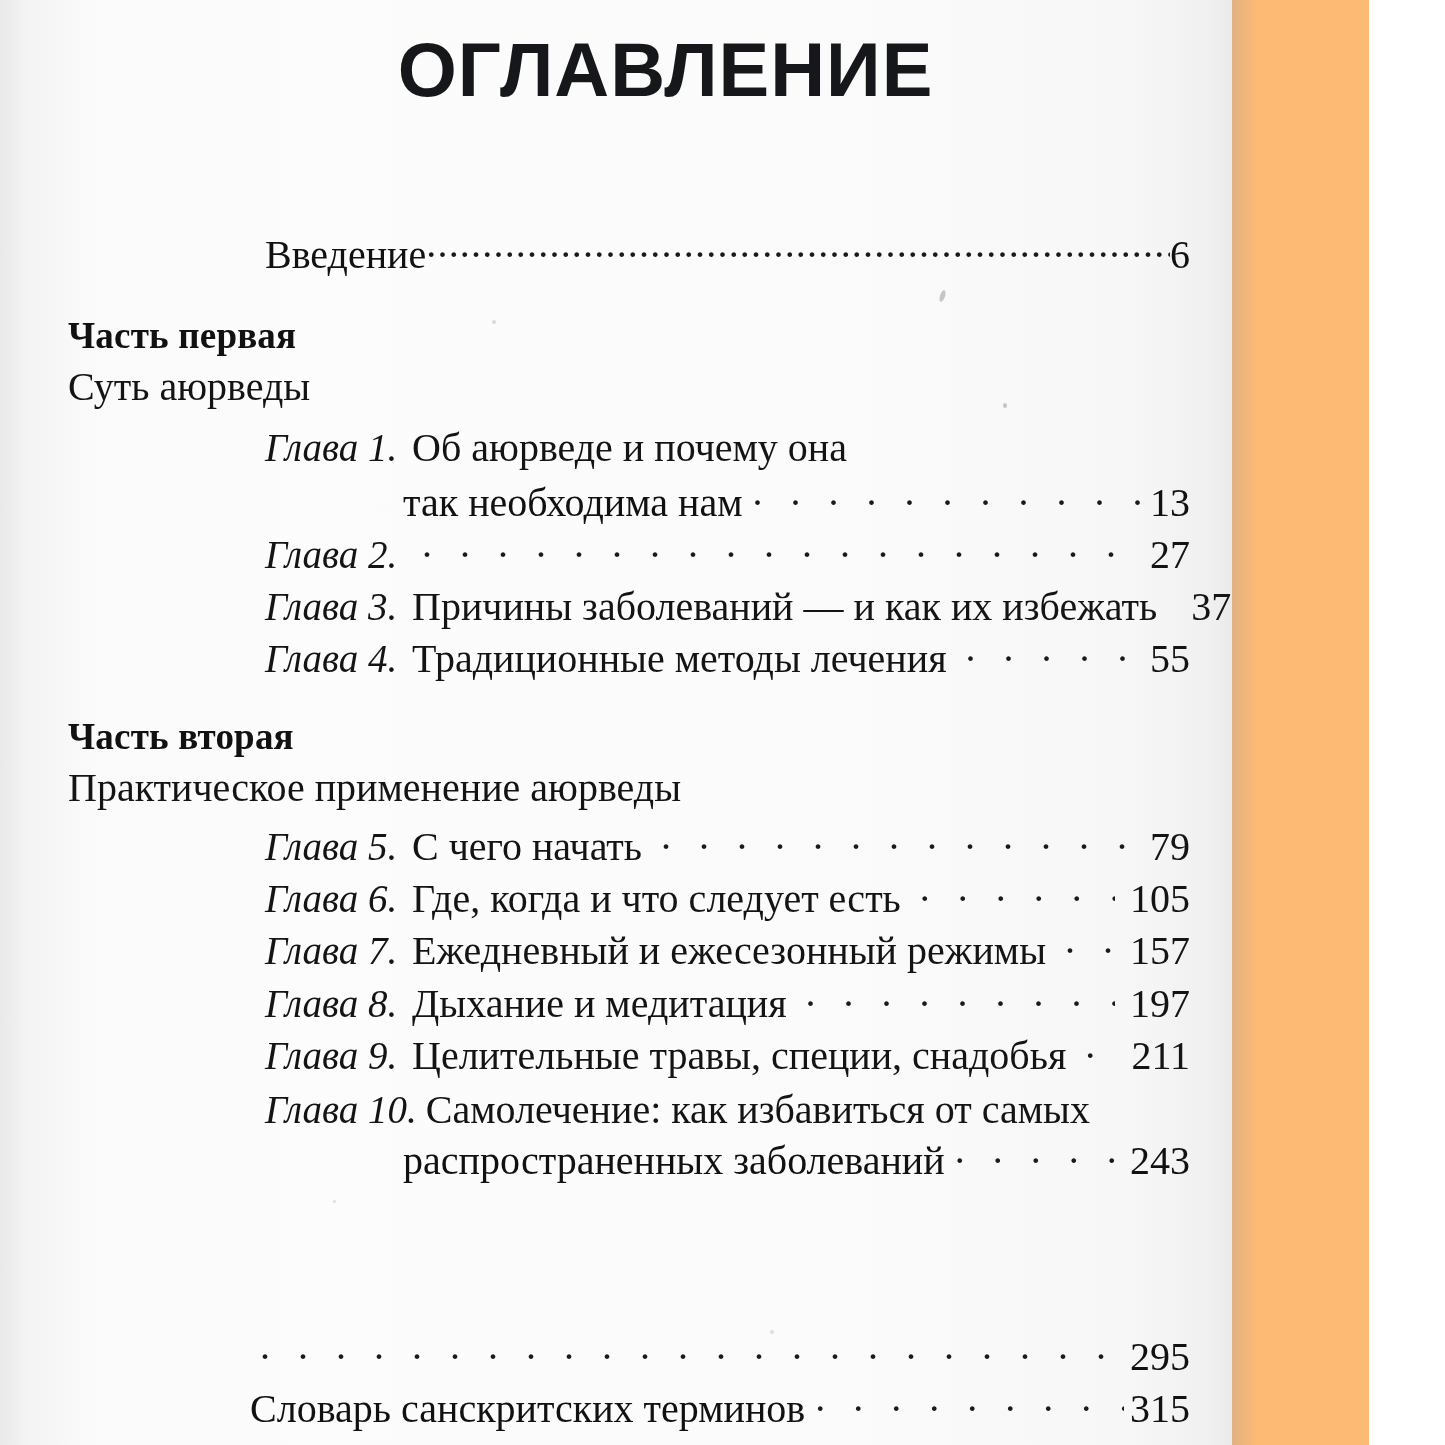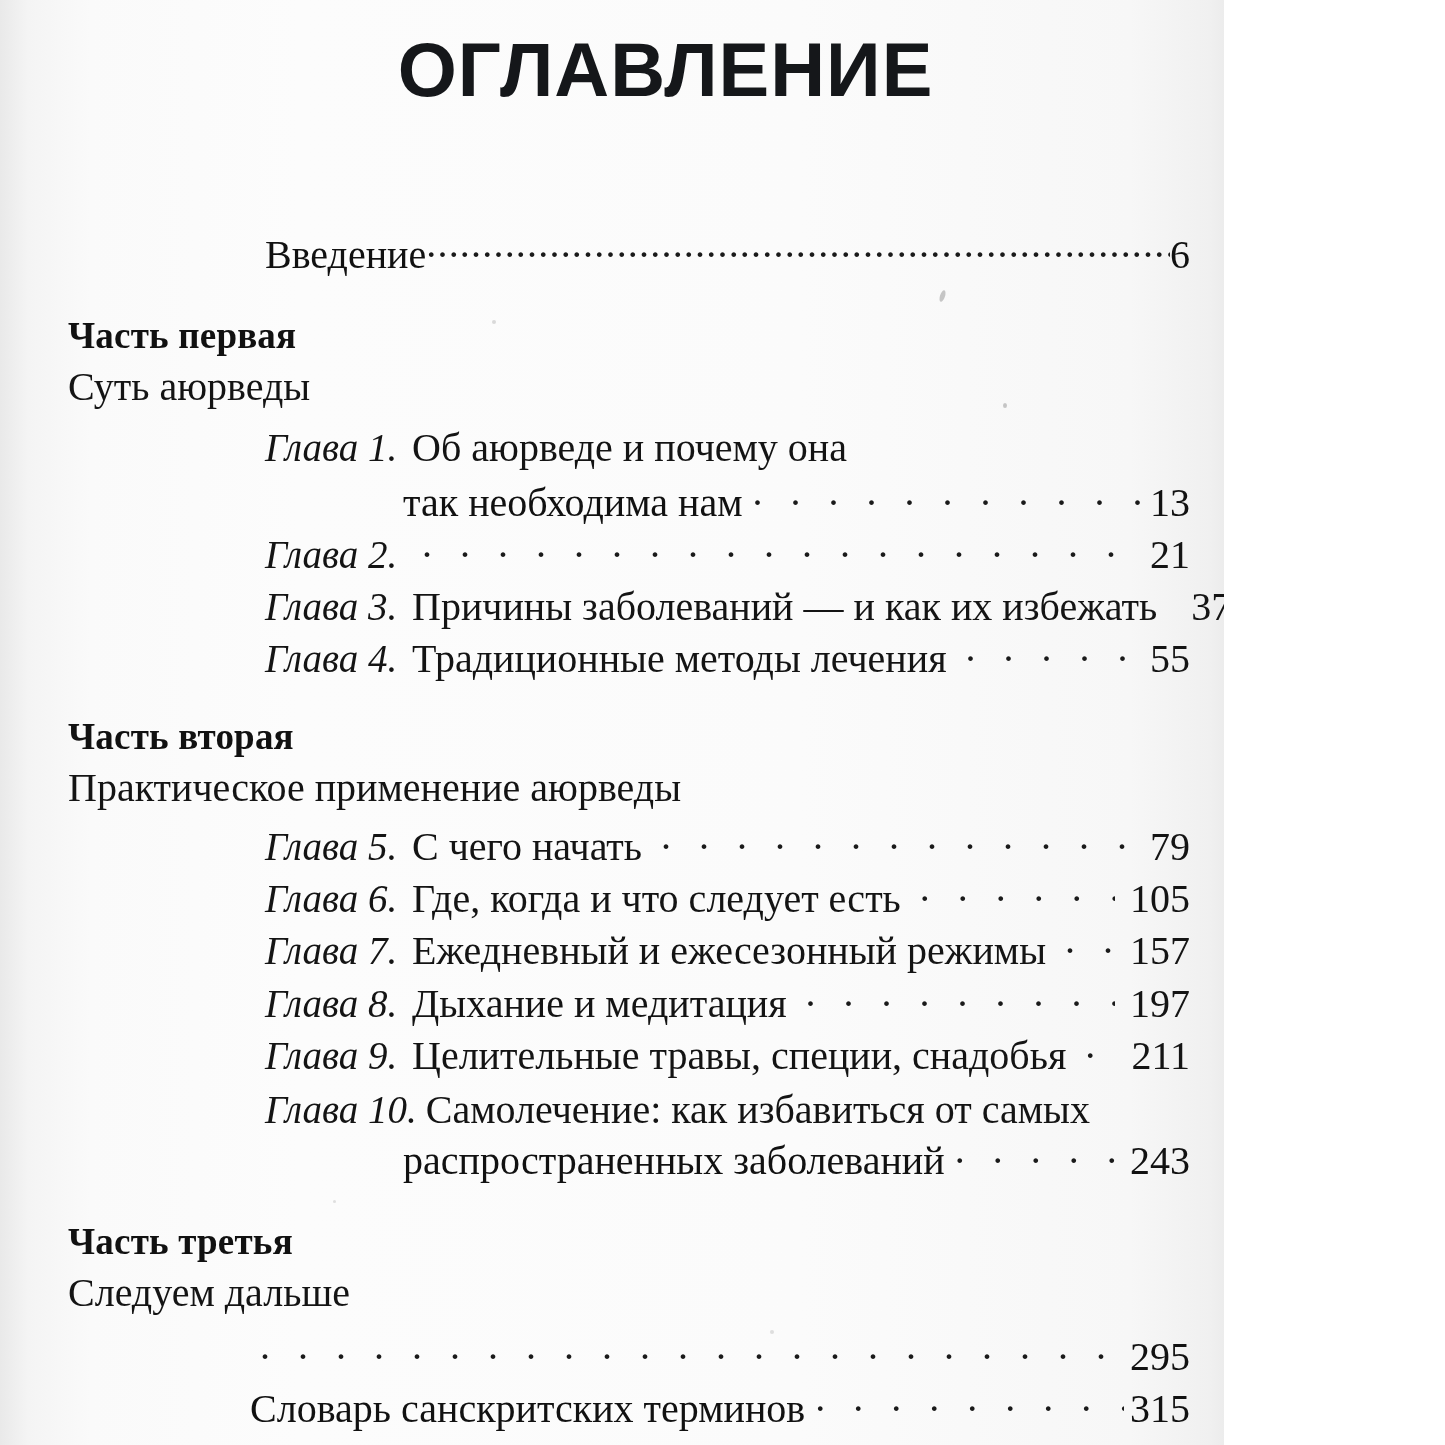--- a/index.html
+++ b/index.html
@@ -2,23 +2,23 @@
 <html><head>
 <meta charset="utf-8">
 <style>
   html, body {
     margin: 0;
     padding: 0;
     background: #ffffff;
   }
   #page {
     position: relative;
-    width: 1224px;
+    width: 1369px;
     height: 1445px;
-    background: #bef264;
+    background: #fdba74;
     overflow: hidden;
     font-family: "Liberation Serif", "DejaVu Serif", serif;
     color: #111111;
   }
   
   #sheet {
     position: absolute;
     left: 0;
     top: 0;
     width: 1232px;
@@ -211,21 +211,21 @@
         <span class="leader-inner">. . . . . . . . . . . . . . . . . . . . . . . . . . . . . . . . . . . . . . . . . . . . . . . . . . . . . . . . . . . .</span>
       </span>
       <span class="pageno">13</span>
     </div>
 
     <div class="entry chapter" style="left:265px; top:528px; width:925px;">
       <span class="ch-label">Глава 2.</span>
       <span class="leader">
         <span class="leader-inner">. . . . . . . . . . . . . . . . . . . . . . . . . . . . . . . . . . . . . . . . . . . . . . . . . . . . . . . . . . . .</span>
       </span>
-      <span class="pageno">21</span>
+      <span class="pageno">27</span>
     </div>
 
     <div class="entry chapter" style="left:265px; top:580px; width:925px;">
       <span class="ch-label">Глава 3.</span>
       <span class="ch-title">Причины заболеваний — и как их избежать</span>
       <span class="leader">
         
       </span>
       <span class="pageno">37</span>
     </div>
@@ -294,24 +294,20 @@
       <span class="ch-title">Самолечение: как избавиться от самых</span>
     </div>
     <div class="cont" style="left:403px; top:1134px; width:787px;">
       <span>распространенных заболеваний</span>
       <span class="leader">
         <span class="leader-inner">. . . . . . . . . . . . . . . . . . . . . . . . . . . . . . . . . . . . . . . . . . . . . . . . . . . . . . . . . . . .</span>
       </span>
       <span class="pageno">243</span>
     </div>
 
-    <div class="part-block" style="left:68px; top:1220px;">
-      <div class="part-label">Часть третья</div>
-      <div class="part-name">Следуем дальше</div>
-    </div>
 
     <div class="entry tail" style="left:250px; top:1330px; width:940px;">
       <span class="leader">
         <span class="leader-inner">. . . . . . . . . . . . . . . . . . . . . . . . . . . . . . . . . . . . . . . . . . . . . . . . . . . . . . . . . . . .</span>
       </span>
       <span class="pageno">295</span>
     </div>
 
     <div class="entry tail" style="left:250px; top:1382px; width:940px;">
       <span>Словарь санскритских терминов</span>

